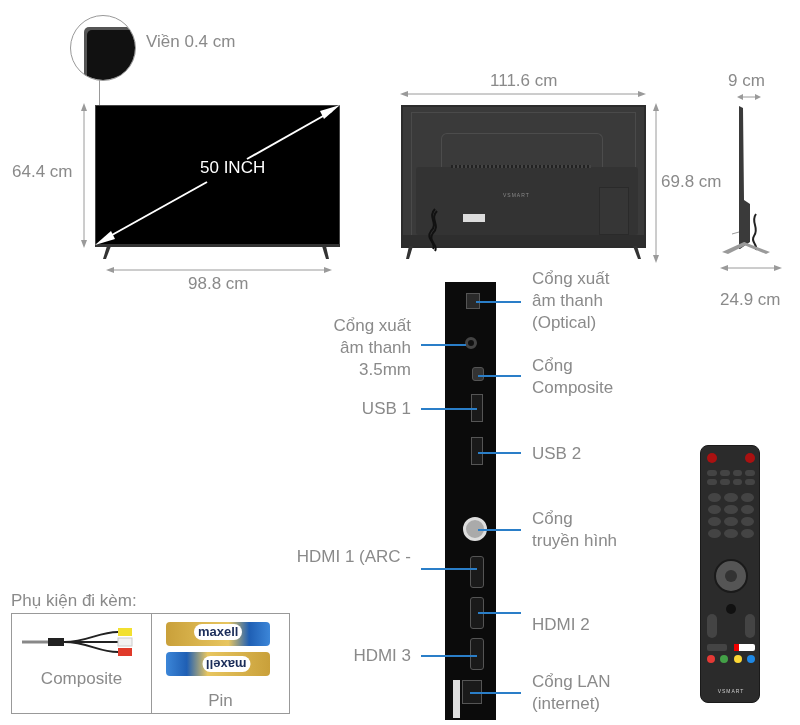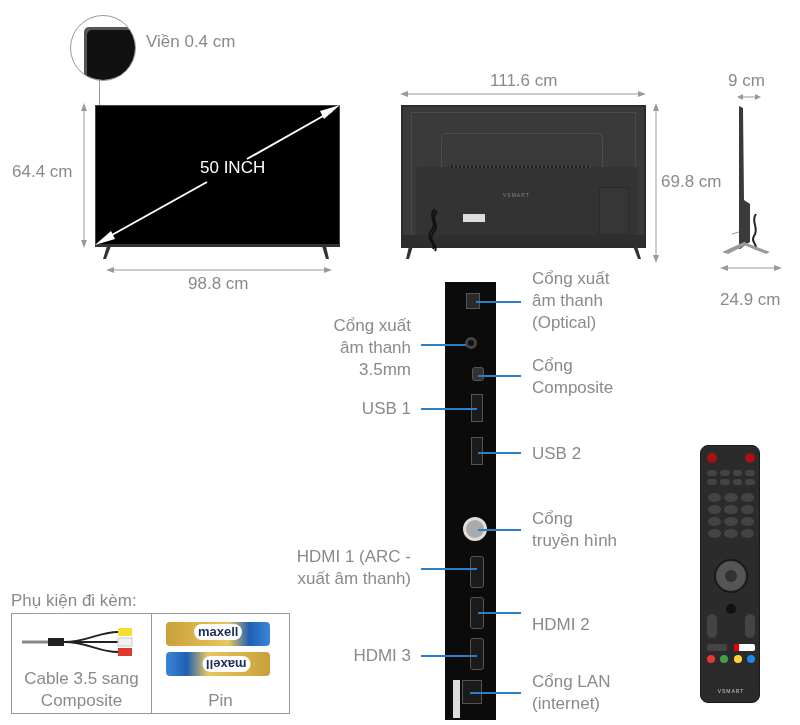--- a/index.html
+++ b/index.html
@@ -149,21 +149,20 @@
 <div class="lbl r" style="right:389px;top:315px;">
   <div>Cổng xuất</div>
   <div>âm thanh</div>
   <div>3.5mm</div>
 </div>
 <div class="lbl r" style="right:389px;top:398px;">
   <div>USB 1</div>
 </div>
 <div class="lbl r" style="right:389px;top:546px;">
   <div>HDMI 1 (ARC -</div>
-  <div>xuất âm thanh)</div>
 </div>
 <div class="lbl r" style="right:389px;top:645px;">
   <div>HDMI 3</div>
 </div>
 
 <div class="lbl" style="left:532px;top:268px;">
   <div>Cổng xuất</div>
   <div>âm thanh</div>
   <div>(Optical)</div>
 </div>
@@ -196,21 +195,20 @@
     <line x1="4" y1="20" x2="30" y2="20" stroke="#888" stroke-width="3"></line>
     <rect x="30" y="16" width="16" height="8" fill="#222"></rect>
     <path d="M46,20 C70,20 80,10 100,10" stroke="#222" stroke-width="2" fill="none"></path>
     <path d="M46,20 L100,20" stroke="#222" stroke-width="2" fill="none"></path>
     <path d="M46,20 C70,20 80,30 100,30" stroke="#222" stroke-width="2" fill="none"></path>
     <rect x="100" y="6" width="14" height="8" fill="#f2e030"></rect>
     <rect x="100" y="16" width="14" height="8" fill="#f2f2f2" stroke="#ccc"></rect>
     <rect x="100" y="26" width="14" height="8" fill="#e03a2a"></rect>
   </svg>
   <div class="lbl" style="left:12px;top:668px;width:139px;text-align:center;">
-    <div>Cable 3.5 sang</div>
     <div>Composite</div>
   </div>
 
   <div class="abs" style="left:166px;top:622px;width:104px;height:24px;border-radius:4px;background:linear-gradient(90deg,#c9a03a 0%,#e8c660 60%,#1f5fb4 80%,#3c86d8 100%);">
     <div style="position:absolute;left:28px;top:2px;font-size:13px;font-weight:bold;color:#1b2d5a;background:#fff;padding:0 4px;border-radius:8px;line-height:16px;">maxell</div>
   </div>
   <div class="abs" style="left:166px;top:652px;width:104px;height:24px;border-radius:4px;background:linear-gradient(90deg,#3c86d8 0%,#1f5fb4 20%,#e8c660 40%,#c9a03a 100%);">
     <div style="position:absolute;left:36px;top:4px;font-size:13px;font-weight:bold;color:#1b2d5a;background:#fff;padding:0 4px;border-radius:8px;line-height:16px;transform:rotate(180deg);">maxell</div>
   </div>
   <div class="lbl" style="left:151px;top:690px;width:139px;text-align:center;">

